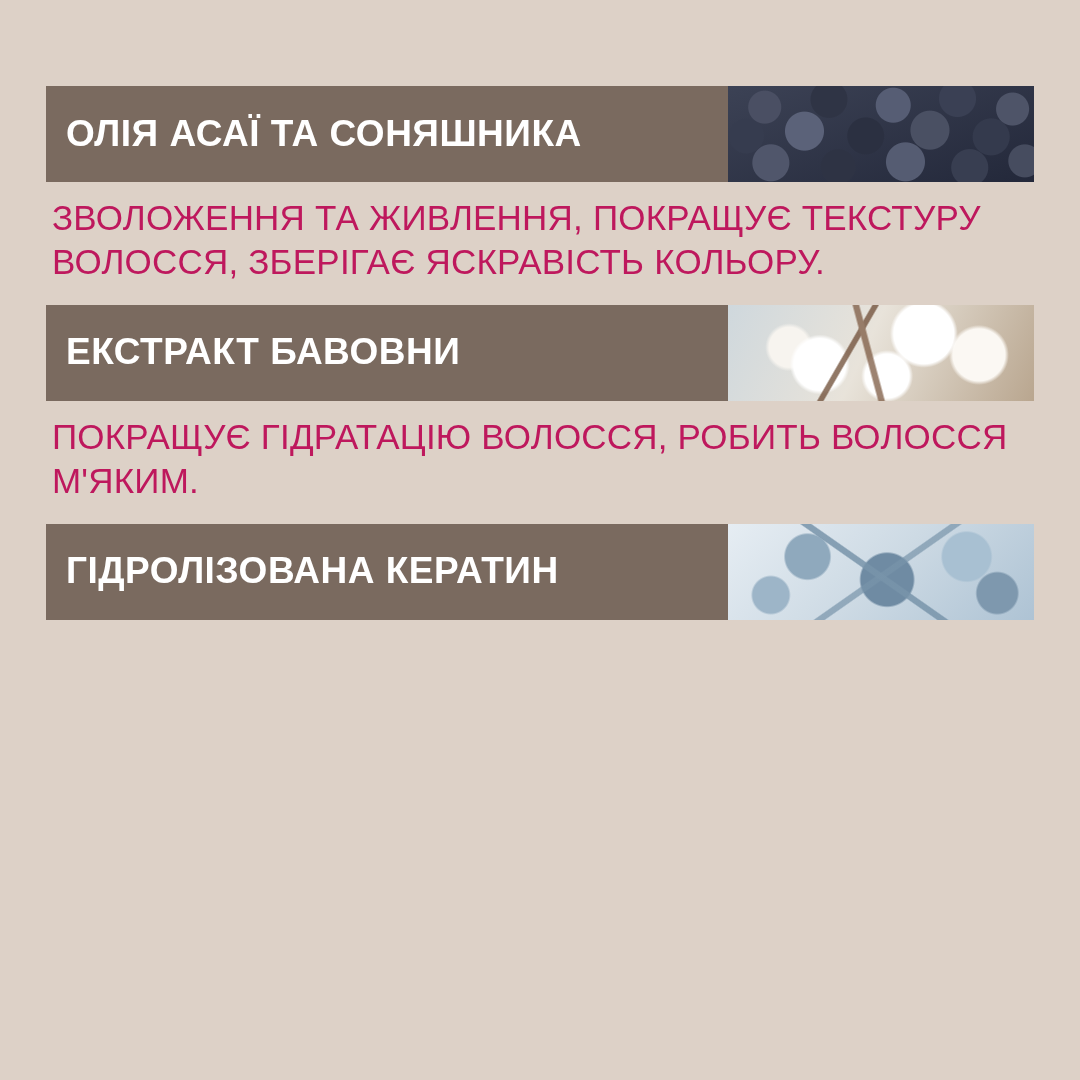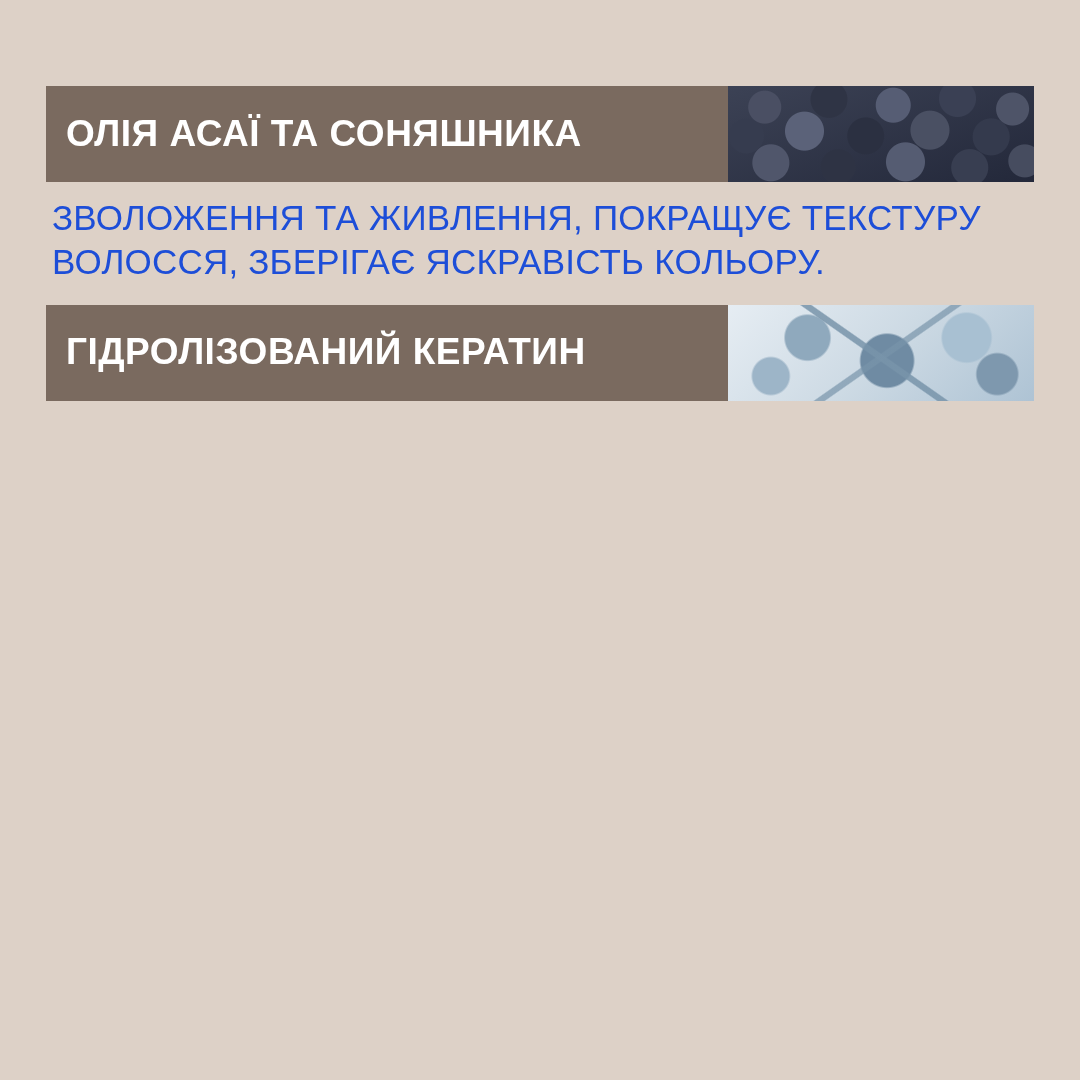--- a/index.html
+++ b/index.html
@@ -51,21 +51,21 @@
     line-height: 1.05;
     white-space: nowrap;
   }
   .bar-thumb {
     flex: 0 0 306px;
     width: 306px;
     position: relative;
     overflow: hidden;
   }
   .desc {
-    color: #1d4ed8;
+    color: #be185d;
     font-size: 35px;
     line-height: 1.27;
     padding: 14px 6px 20px 6px;
     letter-spacing: 0.2px;
   }
 
   
 
   
   .thumb-acai {
@@ -164,22 +164,29 @@
 
     <div class="ingredient">
       <div class="bar">
         <div class="bar-title">ОЛІЯ АСАЇ ТА СОНЯШНИКА</div>
         <div class="bar-thumb thumb-acai"></div>
       </div>
       <div class="desc">ЗВОЛОЖЕННЯ ТА ЖИВЛЕННЯ, ПОКРАЩУЄ ТЕКСТУРУ ВОЛОССЯ, ЗБЕРІГАЄ ЯСКРАВІСТЬ КОЛЬОРУ.</div>
     </div>
 
 
+    <div class="ingredient">
+      <div class="bar">
+        <div class="bar-title">ЕКСТРАКТ БАВОВНИ</div>
+        <div class="bar-thumb thumb-cotton"></div>
+      </div>
+      <div class="desc">ПОКРАЩУЄ ГІДРАТАЦІЮ ВОЛОССЯ, РОБИТЬ ВОЛОССЯ М'ЯКИМ.</div>
+    </div>
 
     <div class="ingredient">
       <div class="bar">
-        <div class="bar-title">ГІДРОЛІЗОВАНИЙ КЕРАТИН</div>
+        <div class="bar-title">ГІДРОЛІЗОВАНА КЕРАТИН</div>
         <div class="bar-thumb thumb-keratin"></div>
       </div>
     </div>
 
   </div>
 </div>
 
 </body></html>

